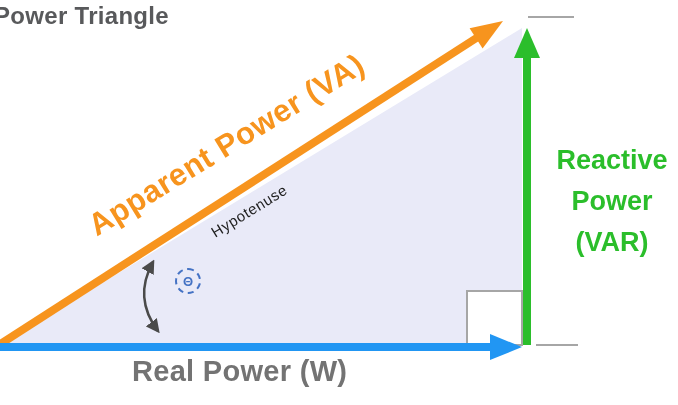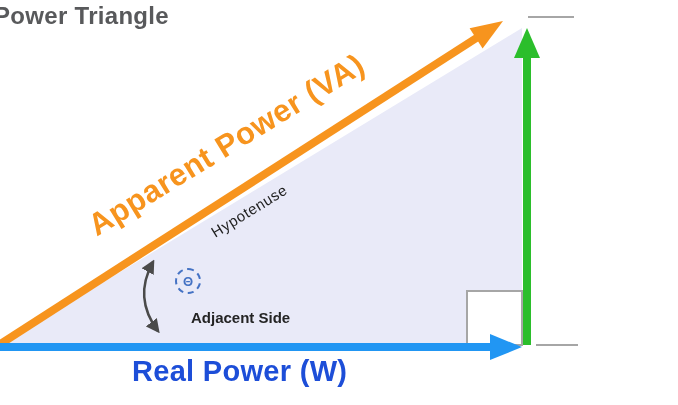--- a/index.html
+++ b/index.html
@@ -71,21 +71,25 @@
 
     <path d="M 153 262 Q 133 298 158 331" fill="none" stroke-width="2.5" marker-start="url(#mArr)" marker-end="url(#mArr)" stroke="#4A4A4A"></path>
   </svg>
 
   <div class="lbl title" style="color: rgb(88, 89, 91); border-color: rgb(88, 89, 91);">Power Triangle</div>
 
   <div class="lbl apparent" style="color: rgb(247, 148, 30); border-color: rgb(247, 148, 30);">Apparent Power (VA)</div>
 
   <div class="lbl hyp">Hypotenuse</div>
 
+  <div class="lbl reactive" style="color: rgb(43, 190, 43); border-color: rgb(43, 190, 43);">
+    <span style="display:block">Reactive</span>
+    <span style="display:block">Power</span>
+    <span style="display:block">(VAR)</span>
+  </div>
 
-  <div class="lbl real" style="color: #1d4ed8; border-color: rgb(33, 150, 243);">Real Power (W)</div>
+  <div class="lbl real" style="color: #737373; border-color: rgb(33, 150, 243);">Real Power (W)</div>
 
 
-  <div class="lbl adjacent">Adjacent Side</div>
 
   <div class="theta-badge" style="color: rgb(68, 114, 196); border-color: rgb(68, 114, 196);">Θ</div>
 
 </div>
 
 </body></html>

